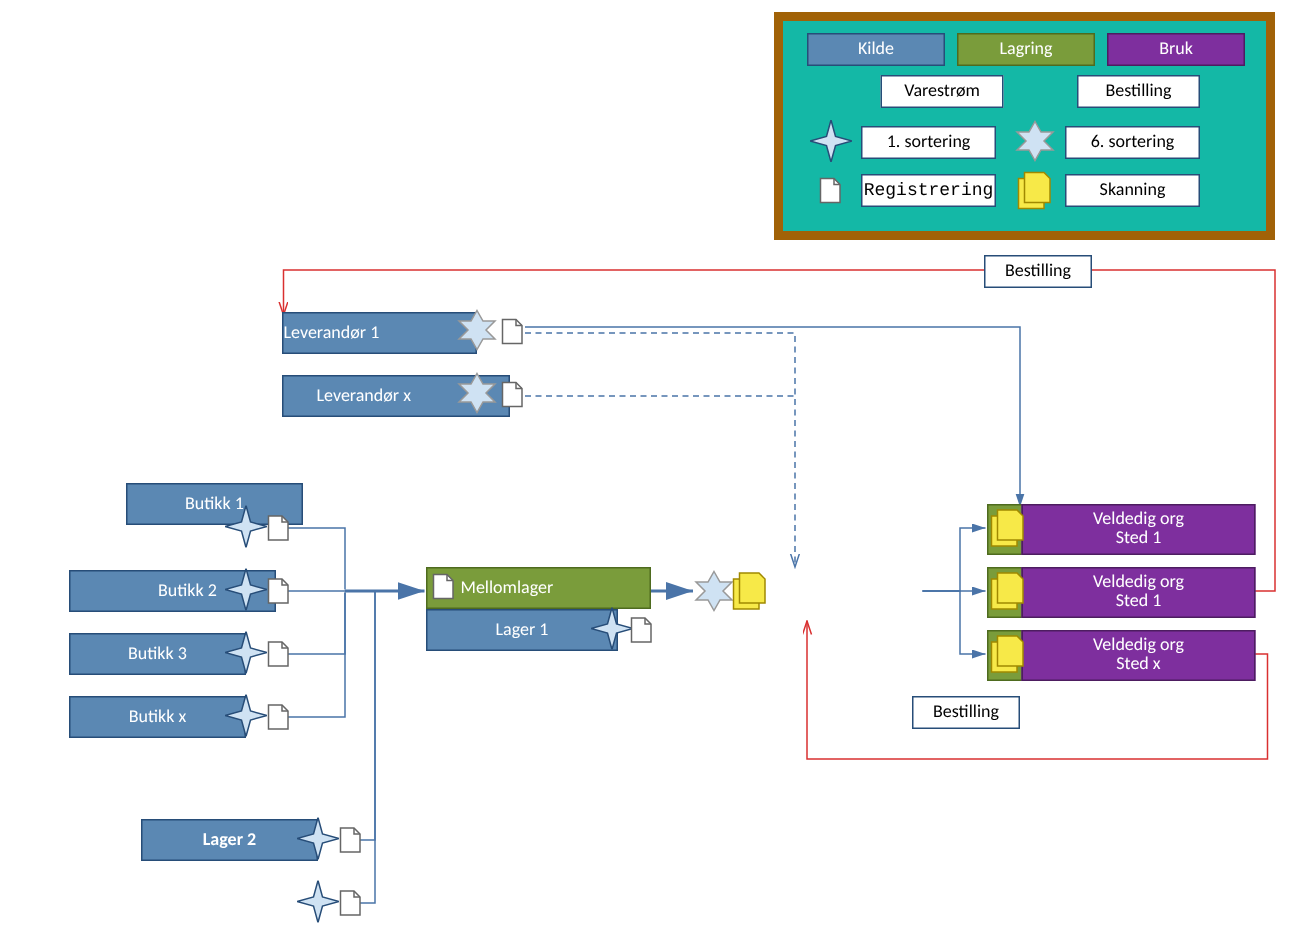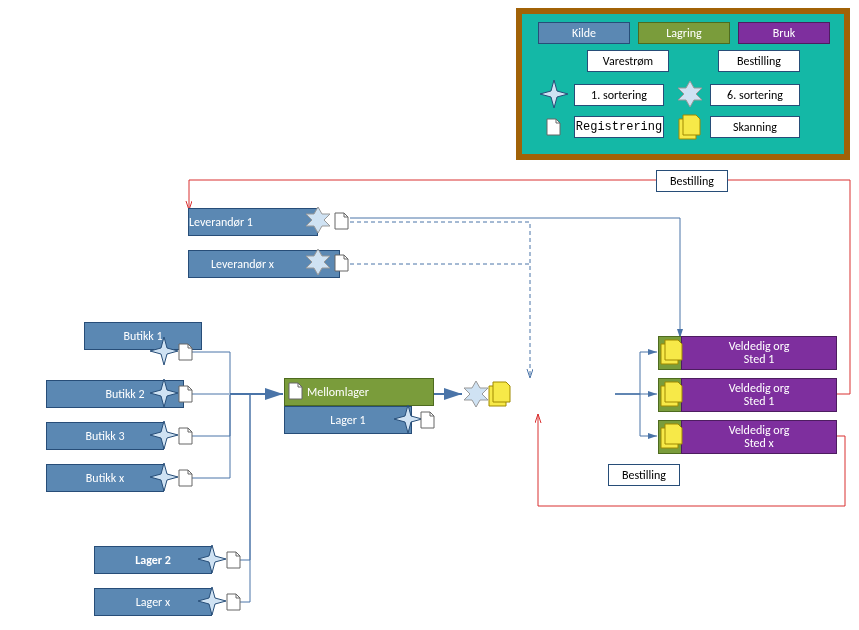--- a/index.html
+++ b/index.html
@@ -220,23 +220,20 @@
       <svg width="28" height="28">
         <path d="M14 0 L17 11 L28 14 L17 17 L14 28 L11 17 L0 14 L11 11 Z"></path>
       </svg>
     </div>
 <div class="docw" style="left:226px; top:551px;">
       <svg width="15" height="18">
         <polygon points="1,1 10,1 14,5 14,17 1,17"></polygon>
         <polyline points="10,1 10,5 14,5"></polyline>
       </svg>
     </div>
-<div class="box kilde" style="left:94px; top:588px; width:116px; height:26px;">
-      <span>Lager x</span>
-    </div>
 <div class="star1" style="left:198px; top:587px;">
       <svg width="28" height="28">
         <path d="M14 0 L17 11 L28 14 L17 17 L14 28 L11 17 L0 14 L11 11 Z"></path>
       </svg>
     </div>
 <div class="docw" style="left:226px; top:593px;">
       <svg width="15" height="18">
         <polygon points="1,1 10,1 14,5 14,17 1,17"></polygon>
         <polyline points="10,1 10,5 14,5"></polyline>
       </svg>

